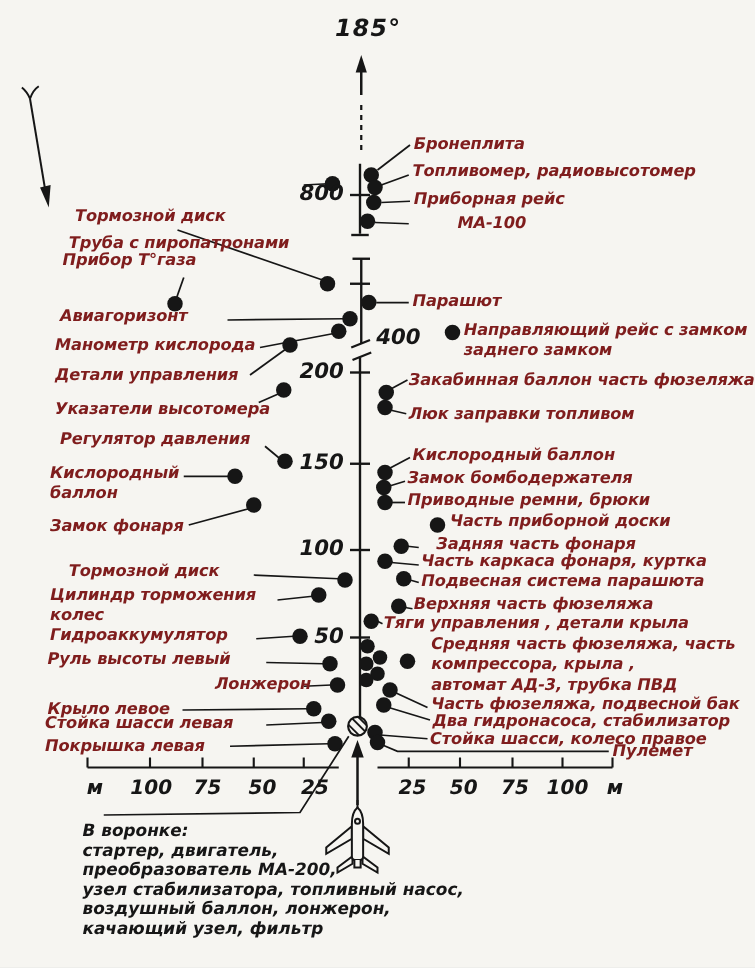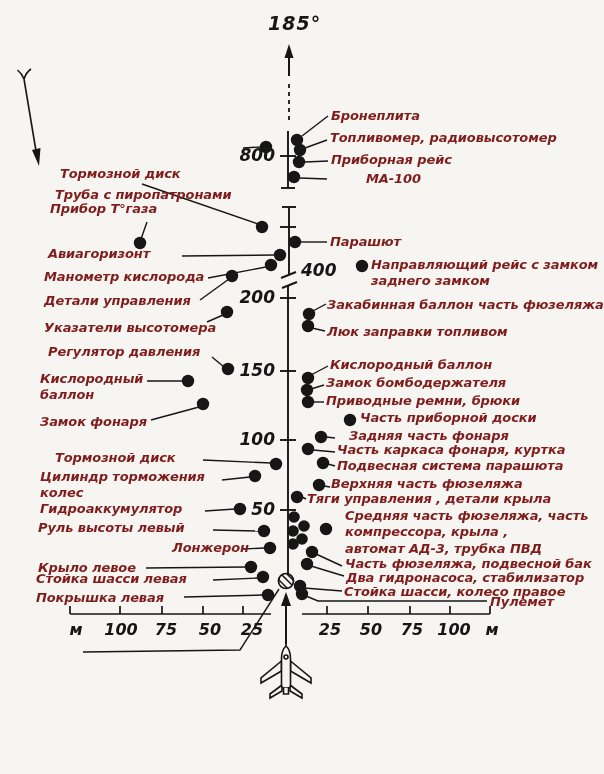--- a/index.html
+++ b/index.html
@@ -267,14 +267,20 @@
       <div class="scale-num" style="left: 121px; top: 620px;">100</div>
       <div class="scale-num" style="left: 166px; top: 620px;">75</div>
       <div class="scale-num" style="left: 210px; top: 620px;">50</div>
       <div class="scale-num" style="left: 252px; top: 620px;">25</div>
       <div class="scale-num" style="left: 330px; top: 620px;">25</div>
       <div class="scale-num" style="left: 371px; top: 620px;">50</div>
       <div class="scale-num" style="left: 412px; top: 620px;">75</div>
       <div class="scale-num" style="left: 454px; top: 620px;">100</div>
       <div class="scale-num" style="left: 492px; top: 620px;">м</div>
     </div>
+  <div class="note" id="crater-note">В воронке:
+стартер, двигатель,
+преобразователь МА-200,
+узел стабилизатора, топливный насос,
+воздушный баллон, лонжерон,
+качающий узел, фильтр</div>
 
 </div>
 
 </body></html>

